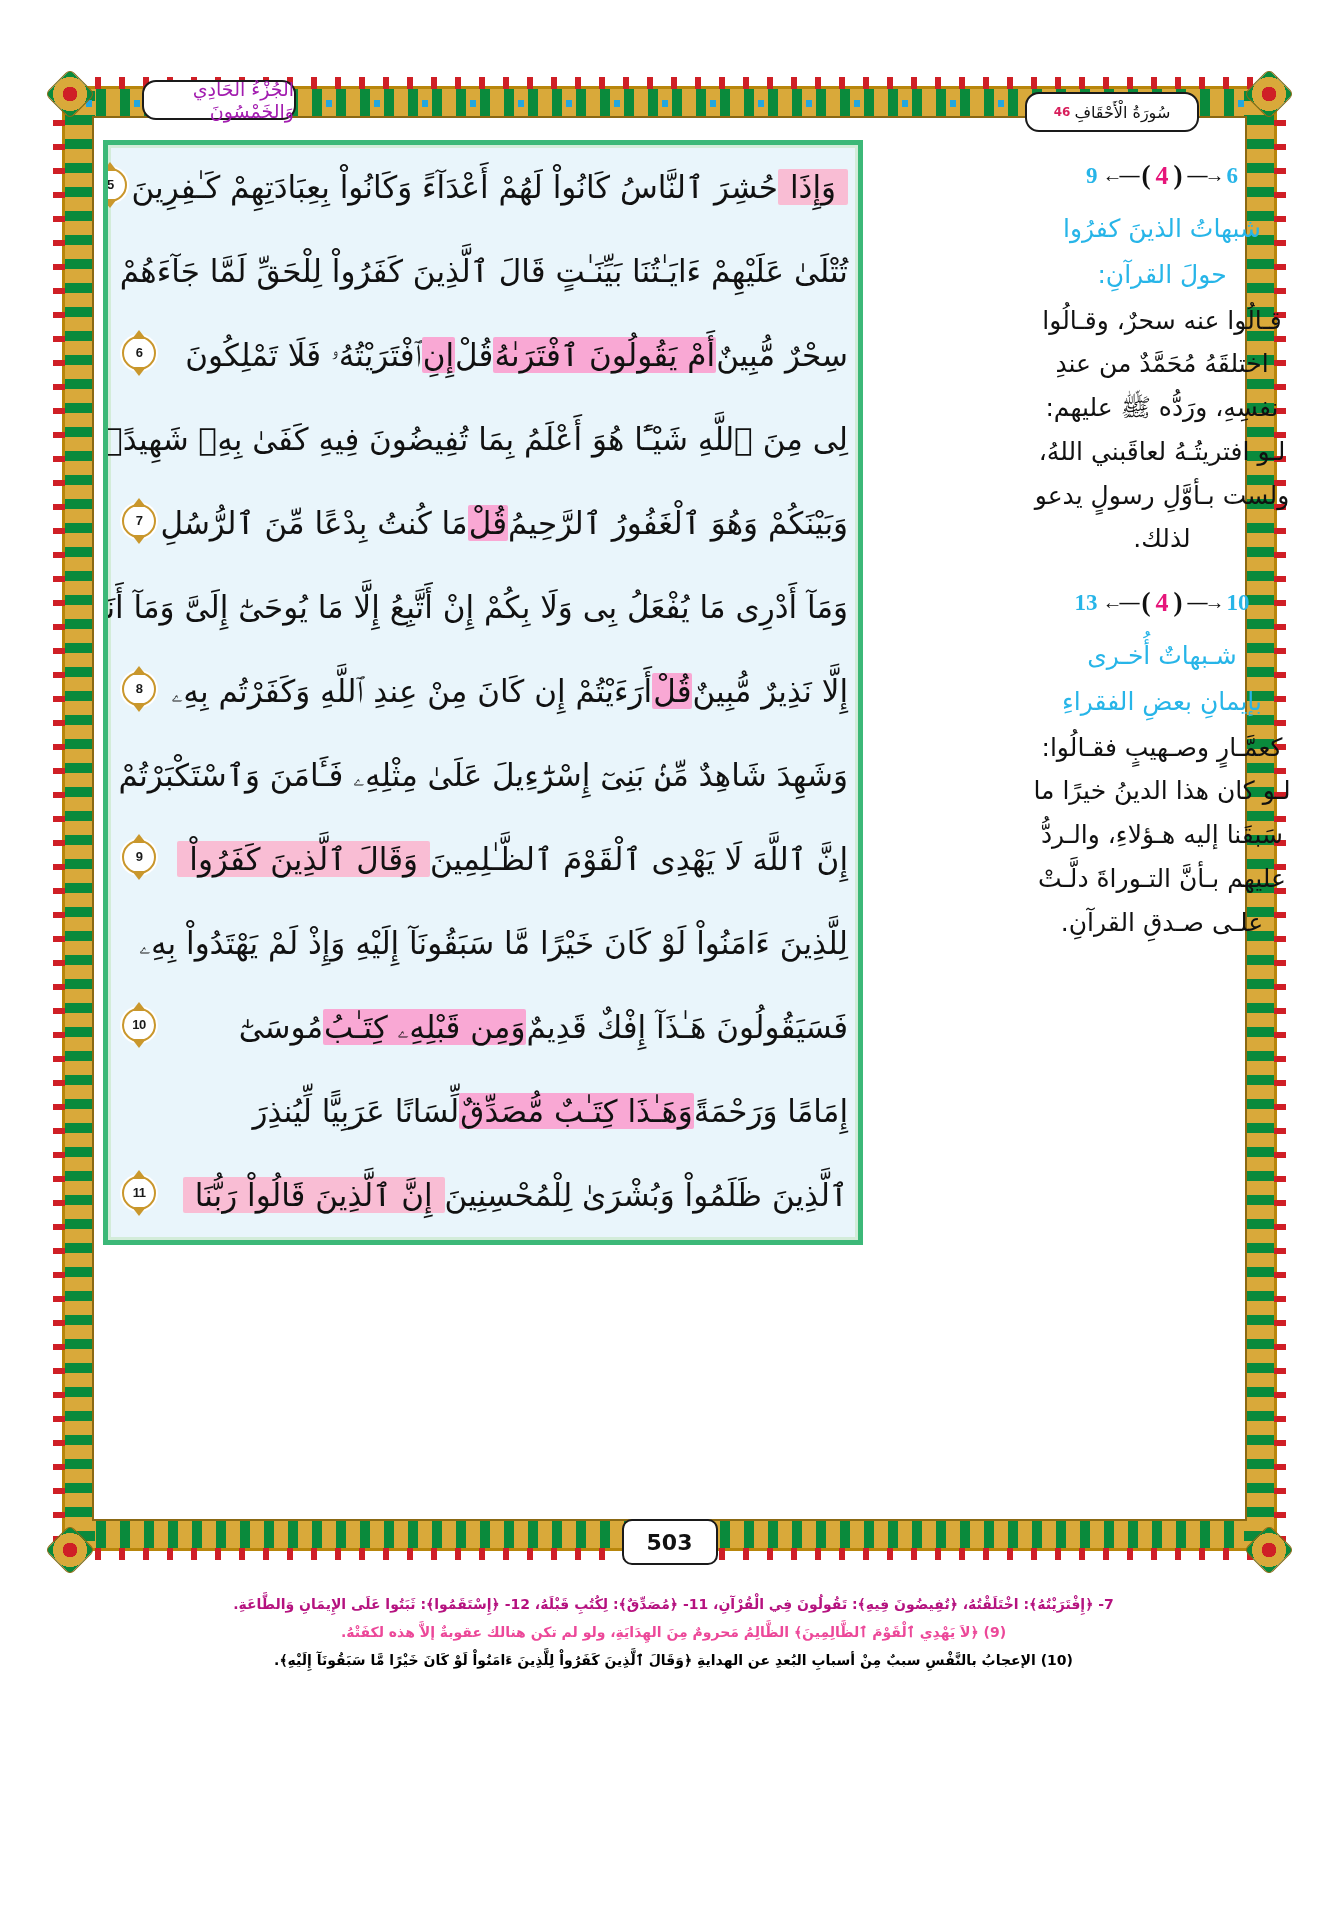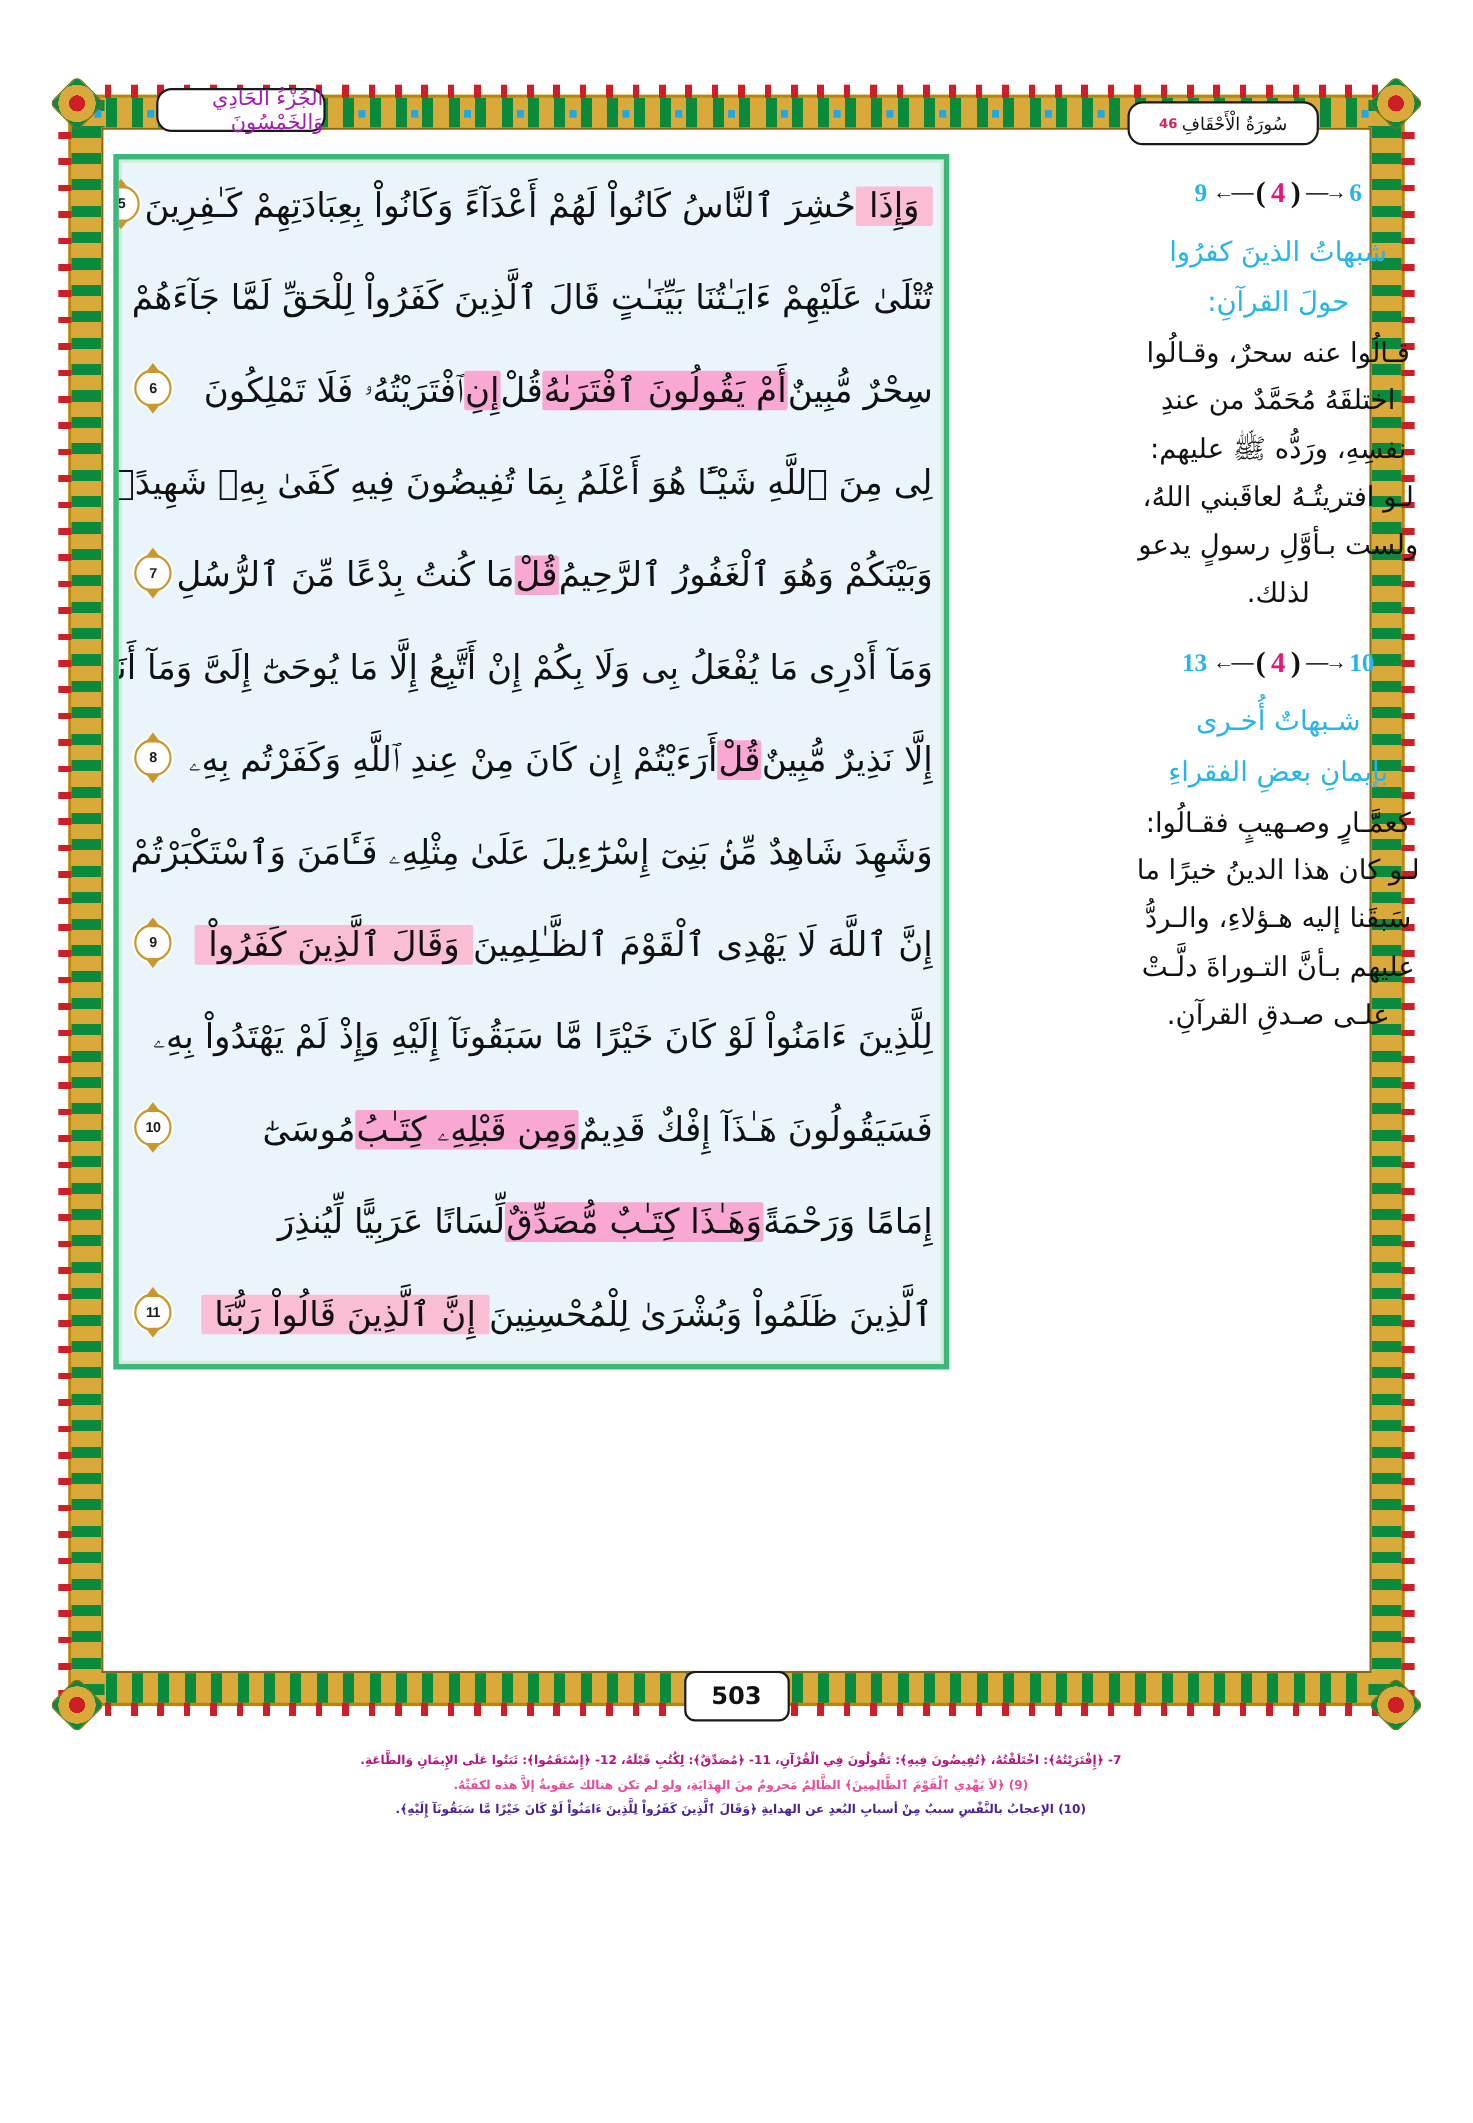--- a/index.html
+++ b/index.html
@@ -220,29 +220,29 @@
     font-size:25px;
     line-height:1.75;
   }
 
   
   .footnotes{
     position:absolute;
     left:62px;right:54px;top:1590px;
     direction:rtl;
     color:#e6157a;
-    font-size:11px;
+    font-size:14px;
     line-height:2.0;
     font-family:"DejaVu Sans","Liberation Sans",sans-serif;
     font-weight:bold;
   }
   .fn-line{white-space:nowrap;}
   .fn-1{text-align:center;color:#b5127f;}
   .fn-2{text-align:center;color:#ec4899;}
-  .fn-3{text-align:center;color:#4c1d95;}
+  .fn-3{text-align:center;color:#000000;}
 
   
   .corner{
     position:absolute;width:34px;height:34px;
     background:radial-gradient(circle at 50% 50%, #cf1f26 0 30%, #d9a93a 31% 70%, #0a8a3c 71% 100%);
     border-radius:6px;transform:rotate(45deg);
     border:1px solid #8b6914;
     z-index:25;
   }
   .corner.tl{left:52px;top:76px;}

